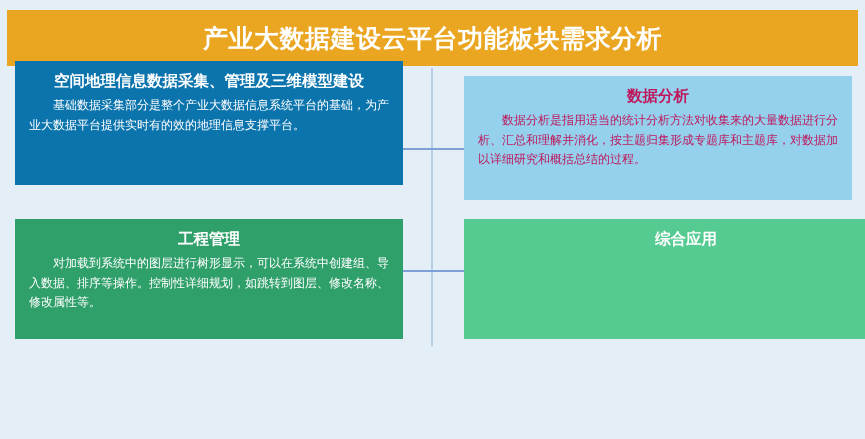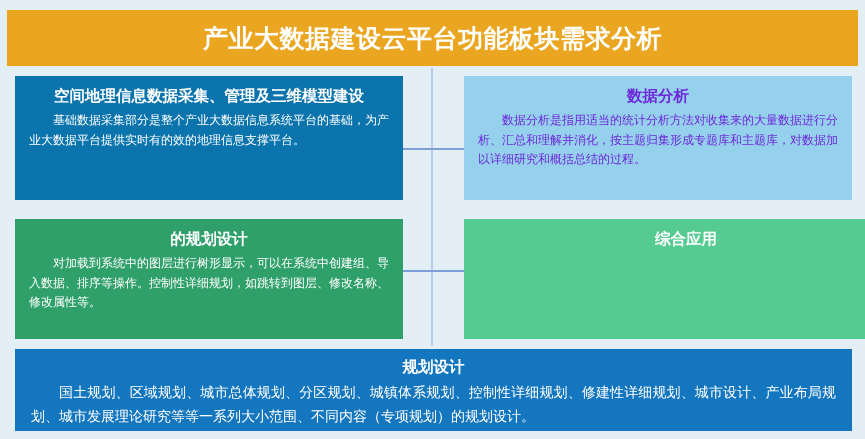--- a/index.html
+++ b/index.html
@@ -105,35 +105,35 @@
     line-height: 1.62;
     text-indent: 2em;
     text-align: justify;
     text-justify: inter-ideograph;
     color: #ffffff;
   }
 
   
   .card-geo {
     left: 15px;
-    top: 76px;
+    top: 61px;
     width: 388px;
     height: 124px;
     background: #0b74ad;
   }
   .card-analysis {
     left: 464px;
     top: 76px;
     width: 388px;
     height: 124px;
     background: #95d1ed;
   }
   .card-analysis .card-title,
   .card-analysis .card-body {
-    color: #6d28d9;
+    color: #be185d;
     font-family: Liberation Serif, serif;
   }
   .card-project {
     left: 15px;
     top: 219px;
     width: 388px;
     height: 120px;
     background: #30a06b;
   }
   .card-app {
@@ -181,26 +181,22 @@
     <div class="card-title">空间地理信息数据采集、管理及三维模型建设</div>
     <div class="card-body">基础数据采集部分是整个产业大数据信息系统平台的基础，为产业大数据平台提供实时有的效的地理信息支撑平台。</div>
   </div>
 
   <div class="card card-analysis">
     <div class="card-title">数据分析</div>
     <div class="card-body">数据分析是指用适当的统计分析方法对收集来的大量数据进行分析、汇总和理解并消化，按主题归集形成专题库和主题库，对数据加以详细研究和概括总结的过程。</div>
   </div>
 
   <div class="card card-project">
-    <div class="card-title">的规划设计</div>
+    <div class="card-title">工程管理</div>
     <div class="card-body">对加载到系统中的图层进行树形显示，可以在系统中创建组、导入数据、排序等操作。控制性详细规划，如跳转到图层、修改名称、修改属性等。</div>
   </div>
 
   <div class="card card-app">
     <div class="card-title">综合应用</div>
   </div>
 
-  <div class="card card-plan">
-    <div class="card-title">规划设计</div>
-    <div class="card-body">国土规划、区域规划、城市总体规划、分区规划、城镇体系规划、控制性详细规划、修建性详细规划、城市设计、产业布局规划、城市发展理论研究等等一系列大小范围、不同内容（专项规划）的规划设计。</div>
-  </div>
 
 </div>
 
 </body></html>

